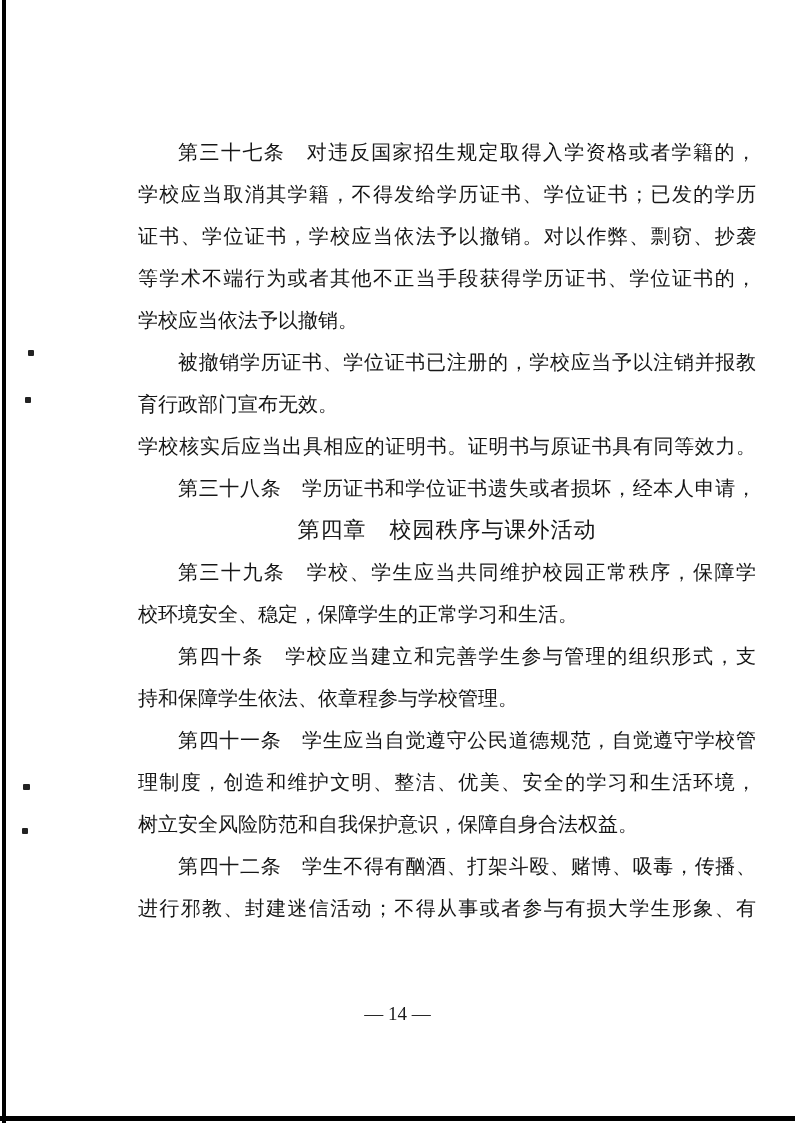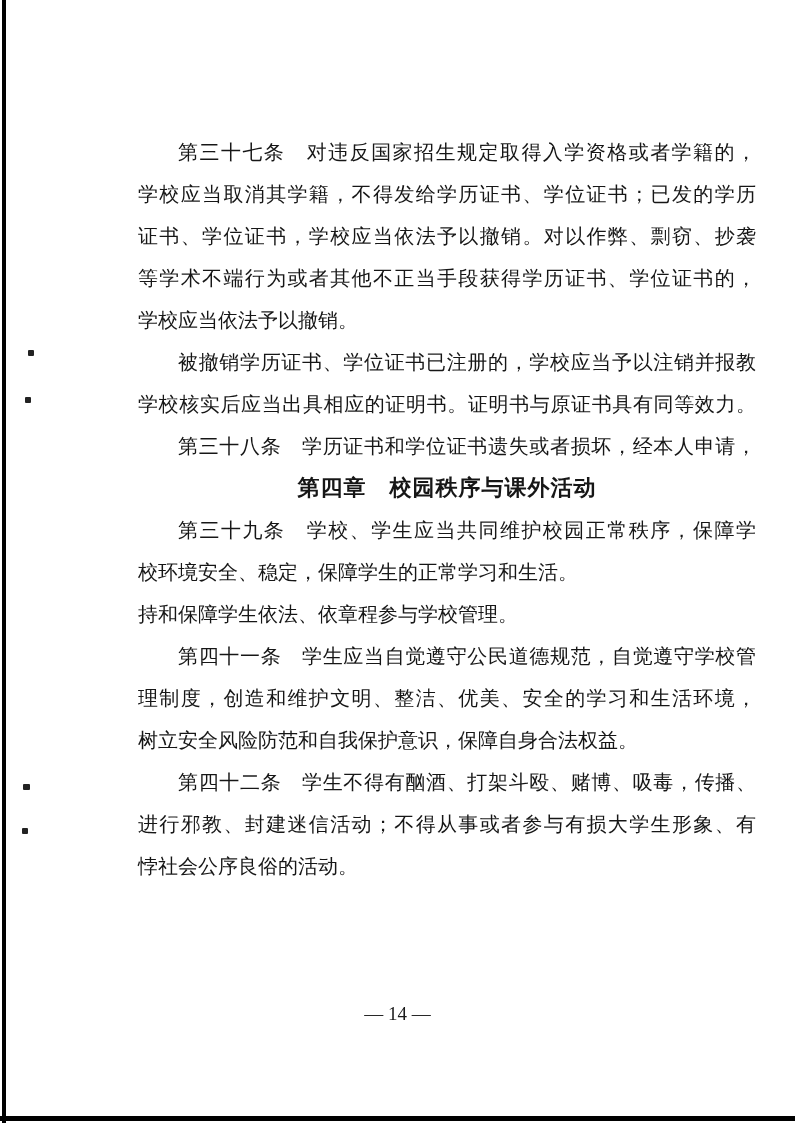--- a/index.html
+++ b/index.html
@@ -18,21 +18,21 @@
     position:absolute;left:95px;top:131px;width:618px;color:#161616;margin-left:43px;
   }
   .line{
     height:42px;line-height:42px;font-size:20px;
     text-align:justify;text-align-last:justify;text-justify:inter-character;
   }
   .line.first{text-indent:40px;}
   .line.last{text-align:right;text-align-last:left;}
   .line.heading{
     font-family:"Liberation Sans","DejaVu Sans",sans-serif;
-    font-weight:bold;font-size:22px;
+    font-weight:normal;font-size:22px;
     text-align:center;text-align-last:center;letter-spacing:1px;
   }
   .page-footer{
     position:absolute;left:0;top:1000px;width:795px;height:28px;line-height:28px;
     text-align:center;font-size:19px;color:#1a1a1a;
   }
   .speck{position:absolute;background:#222;border-radius:1px;}
   .speck.s1{left:28px;top:350px;width:6px;height:6px;}
   .speck.s2{left:25px;top:397px;width:6px;height:6px;}
   .speck.s3{left:23px;top:784px;width:7px;height:6px;}
@@ -49,27 +49,28 @@
 <div class="speck s3"></div>
 <div class="speck s4"></div>
 
 <div id="text-block">
     <div class="line first">第三十七条　对违反国家招生规定取得入学资格或者学籍的，</div>
     <div class="line body">学校应当取消其学籍，不得发给学历证书、学位证书；已发的学历</div>
     <div class="line body">证书、学位证书，学校应当依法予以撤销。对以作弊、剽窃、抄袭</div>
     <div class="line body">等学术不端行为或者其他不正当手段获得学历证书、学位证书的，</div>
     <div class="line last">学校应当依法予以撤销。</div>
     <div class="line first">被撤销学历证书、学位证书已注册的，学校应当予以注销并报教</div>
+    <div class="line last">育行政部门宣布无效。</div>
     <div class="line body">学校核实后应当出具相应的证明书。证明书与原证书具有同等效力。</div>
     <div class="line first">第三十八条　学历证书和学位证书遗失或者损坏，经本人申请，</div>
     <div class="line heading">第四章　校园秩序与课外活动</div>
     <div class="line first">第三十九条　学校、学生应当共同维护校园正常秩序，保障学</div>
     <div class="line last">校环境安全、稳定，保障学生的正常学习和生活。</div>
+    <div class="line first">第四十条　学校应当建立和完善学生参与管理的组织形式，支</div>
     <div class="line last">持和保障学生依法、依章程参与学校管理。</div>
     <div class="line first">第四十一条　学生应当自觉遵守公民道德规范，自觉遵守学校管</div>
     <div class="line body">理制度，创造和维护文明、整洁、优美、安全的学习和生活环境，</div>
     <div class="line last">树立安全风险防范和自我保护意识，保障自身合法权益。</div>
     <div class="line first">第四十二条　学生不得有酗酒、打架斗殴、赌博、吸毒，传播、</div>
     <div class="line body">进行邪教、封建迷信活动；不得从事或者参与有损大学生形象、有</div>
-    <div class="line last">悖社会公序良俗的活动。</div>
   </div>
 
 <div class="page-footer">— 14 —</div>
 
 </body></html>

